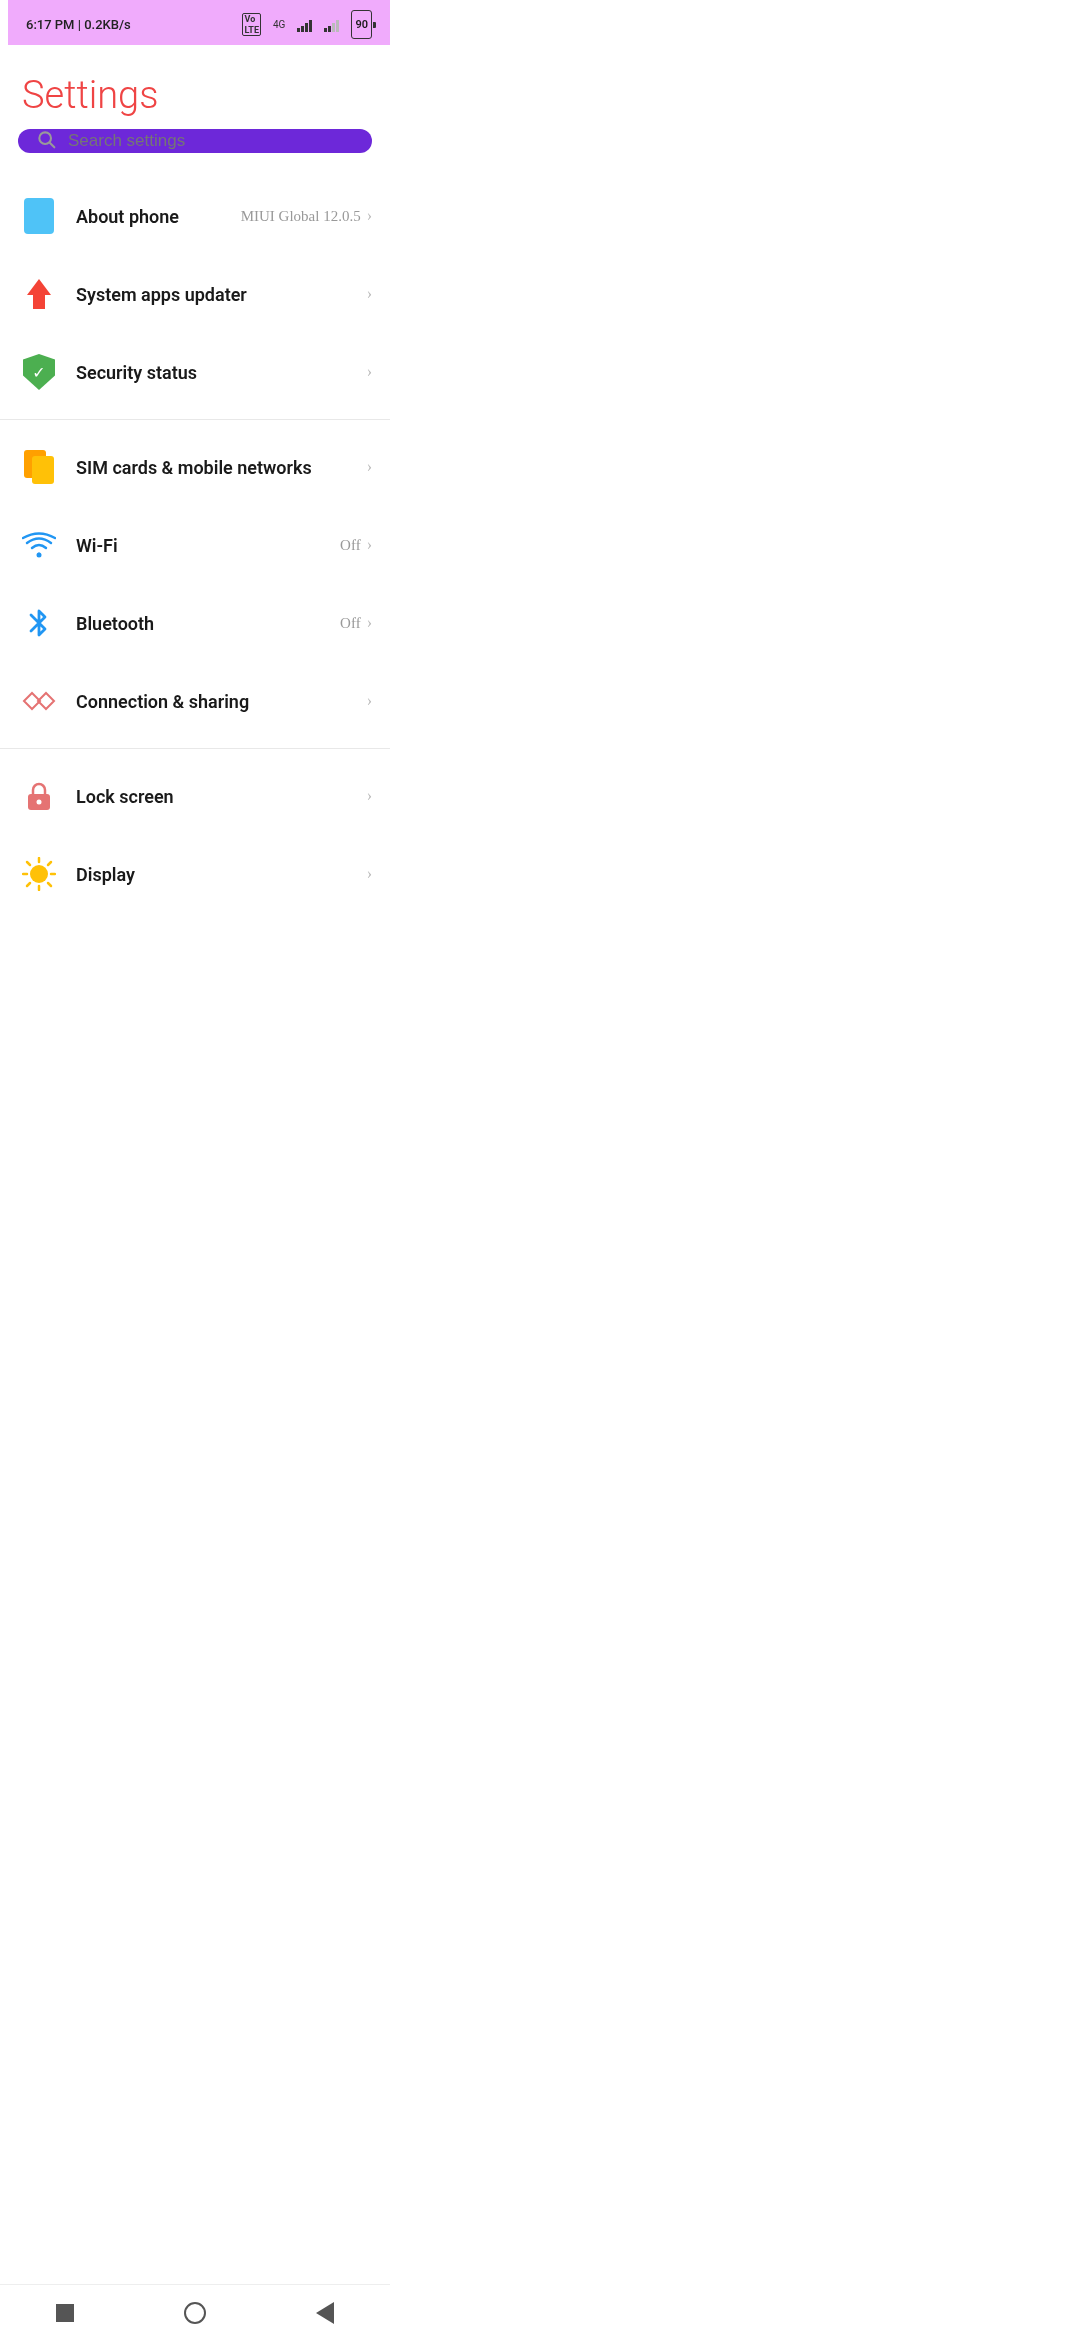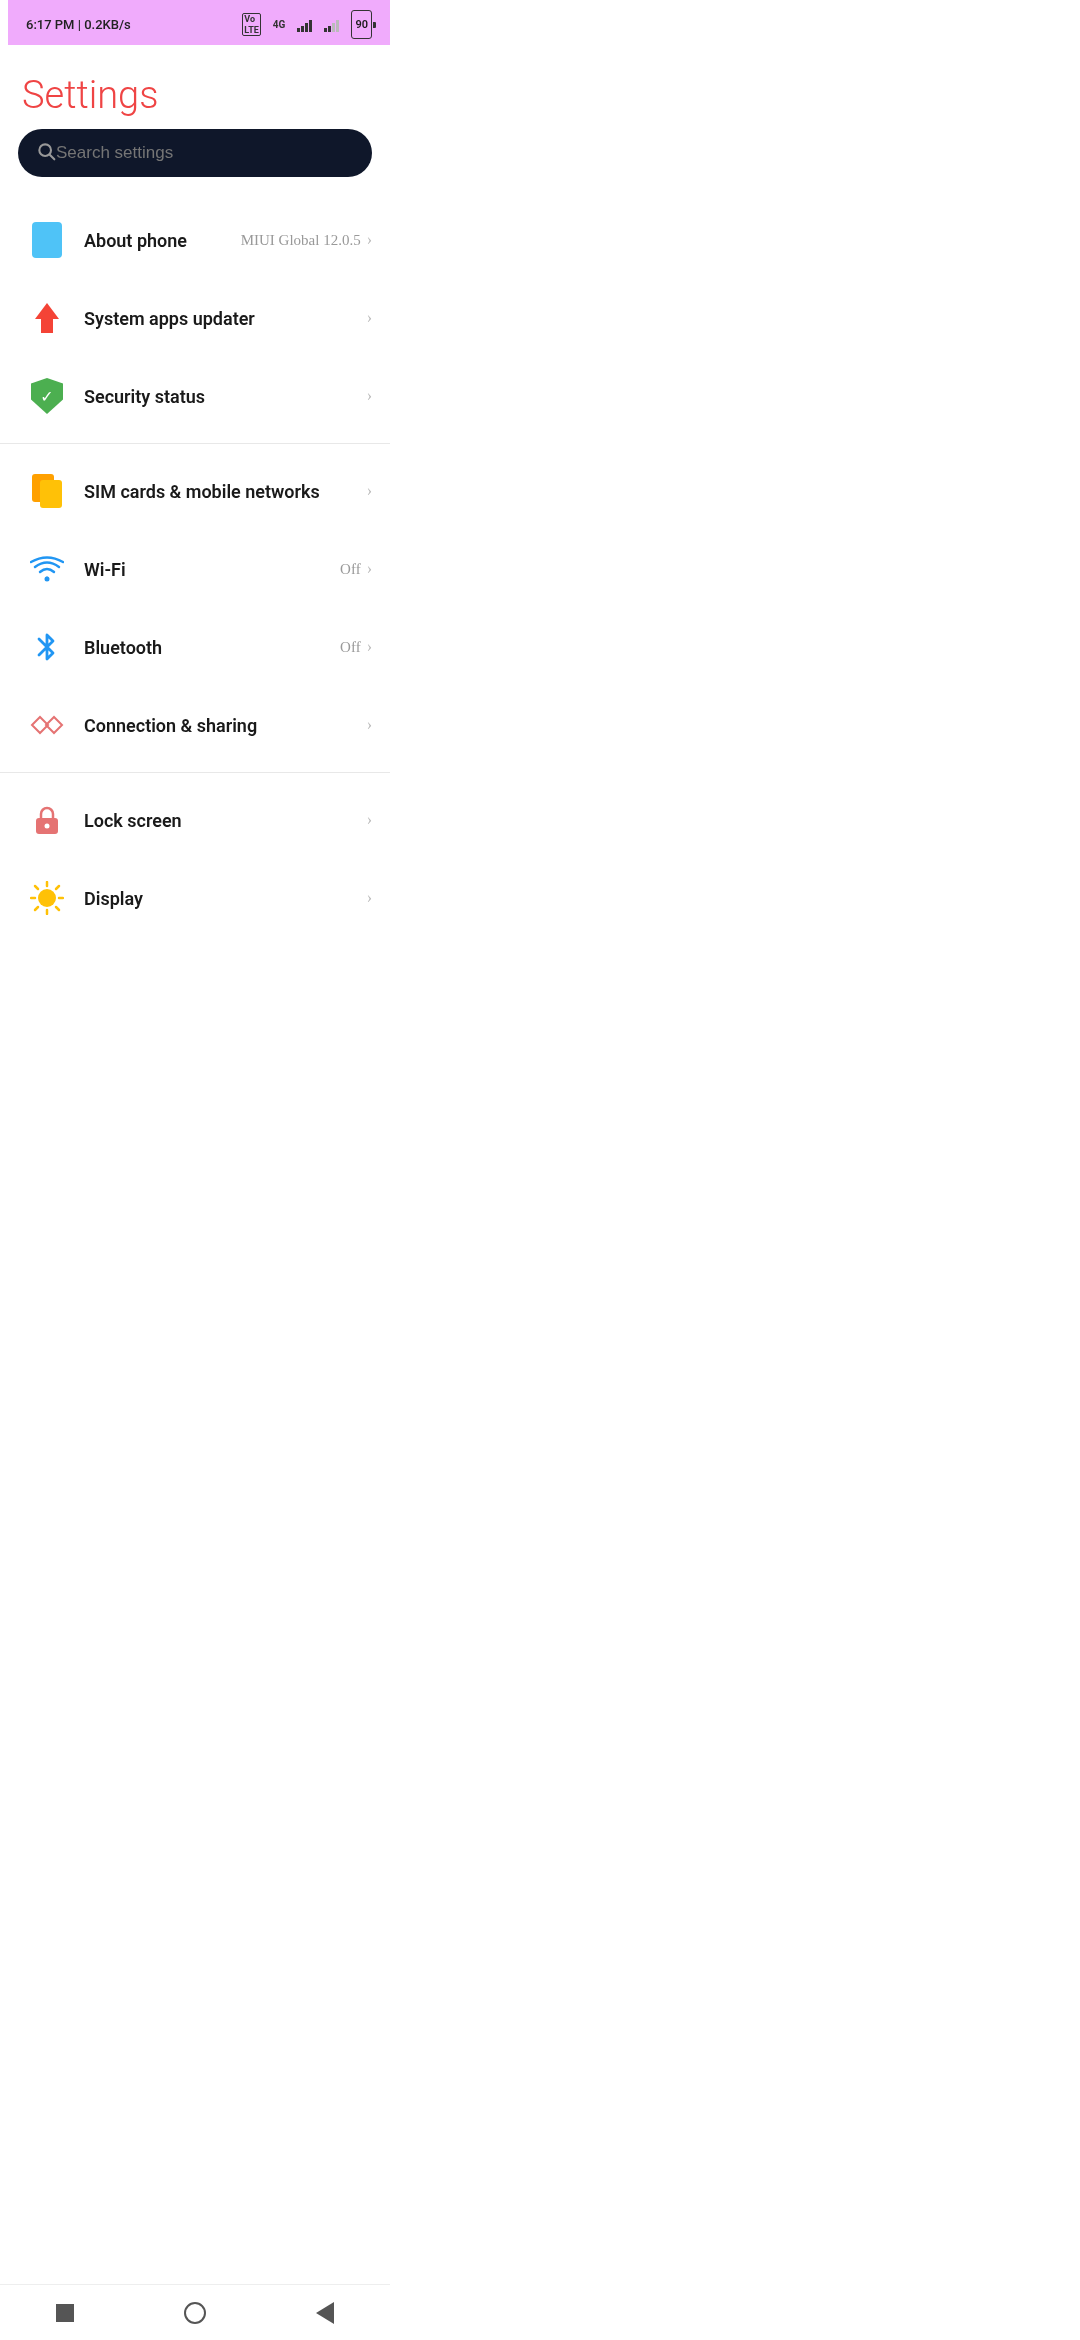--- a/index.html
+++ b/index.html
@@ -69,24 +69,24 @@
     }
 
     
     .search-container {
       padding: 0 18px 24px 18px;
     }
 
     .search-bar {
       display: flex;
       align-items: center;
-      background: #0f172a;
+      background: #6d28d9;
       border-radius: 30px;
-      padding: 12px 18px;
-      gap: 0;
+      padding: 0 18px;
+      gap: 12px;
     }
 
     .search-icon-wrap {
       color: #999;
       font-size: 18px;
     }
 
     .search-input {
       background: transparent;
       border: none;
@@ -107,21 +107,20 @@
       margin: 8px 0;
     }
 
     .settings-item {
       display: flex;
       align-items: center;
       padding: 18px 18px 18px 18px;
       cursor: pointer;
       position: relative;
       min-height: 72px;
-      margin-left: 8px;
     }
 
     .item-icon {
       width: 42px;
       height: 42px;
       display: flex;
       align-items: center;
       justify-content: center;
       flex-shrink: 0;
       margin-right: 16px;
@@ -312,21 +311,21 @@
       font-weight: 700;
       border: 1.5px solid #333;
       border-radius: 2px;
       padding: 0 1px;
       line-height: 1.2;
       color: #333;
     }
 
     .lte-badge {
       font-size: 10px;
-      font-weight: 700;
+      font-weight: 400;
       color: #333;
     }
   </style>
 </head>
 <body>
 
 <div class="status-bar">
   <div class="status-left">
     <span>6:17 PM</span>
     <span> | </span>

